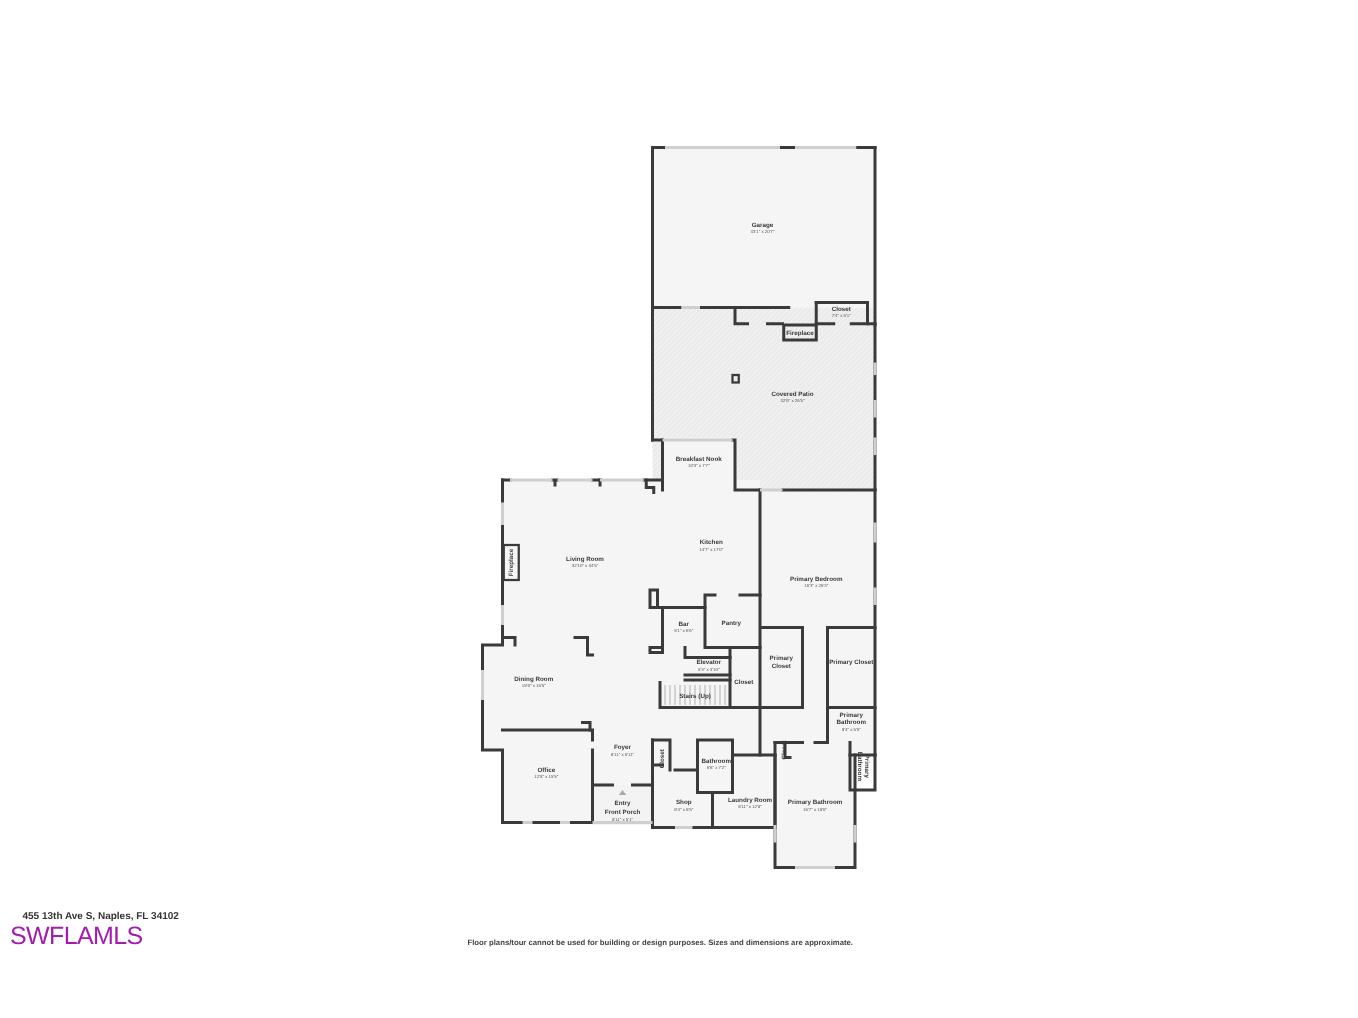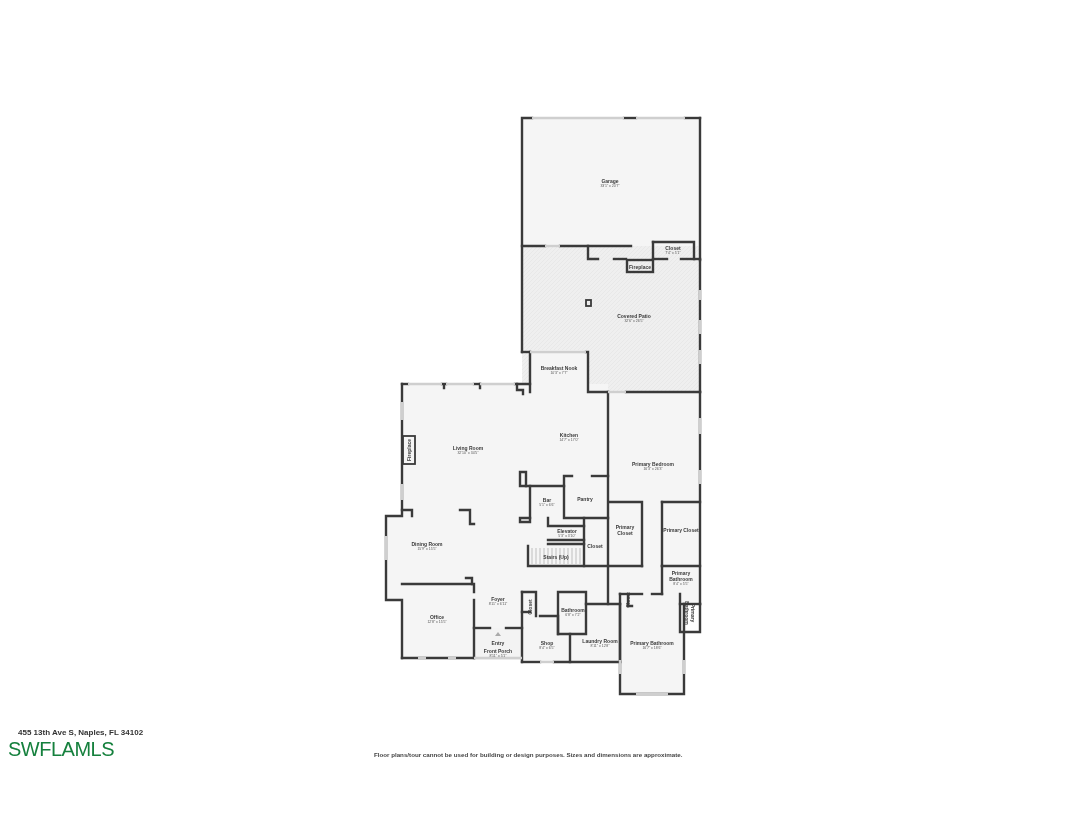--- a/index.html
+++ b/index.html
@@ -4,21 +4,21 @@
 <style>
   html, body { margin:0; padding:0; background:#ffffff; }
   body { width:1086px; height:814px; position:relative; overflow:hidden; font-family:"Liberation Sans", sans-serif; }
   #plan { position:absolute; left:0; top:0; width:1086px; height:814px; }
   .lbl { position:absolute; text-align:center; color:#3a3a3a; transform:translate(-50%,-50%); white-space:nowrap; }
   .lbl .n { font-size:5px; font-weight:bold; display:block; line-height:6px; }
   .lbl .d { font-size:3.5px; display:block; line-height:5px; color:#555; }
   .vert { transform:translate(-50%,-50%) rotate(-90deg); }
   .vert2 { transform:translate(-50%,-50%) rotate(90deg); }
   #address { position:absolute; left:18px; top:728px; font-size:8px; font-weight:bold; color:#333;text-align:center; }
-  #logo { position:absolute; left:8px; top:738px; font-size:20px; color:#15803d; letter-spacing:-0.5px; font-family:"Liberation Sans", sans-serif; }
+  #logo { position:absolute; left:8px; top:738px; font-size:20px; color:#a21caf; letter-spacing:-0.5px; font-family:"Liberation Sans", sans-serif; }
   #disclaimer { position:absolute; left:374px; top:751px; font-size:6.2px; font-weight:bold; color:#444; }
 </style>
 </head>
 <body>
 
 <svg id="plan" viewBox="0 0 1086 814" xmlns="http://www.w3.org/2000/svg">
   <defs>
     <pattern id="hatch" width="4" height="4" patternUnits="userSpaceOnUse">
       <rect width="4" height="4" fill="#efefef"></rect>
       <path d="M0 4 L4 0" stroke="#e2e2e2" stroke-width="0.6"></path>

